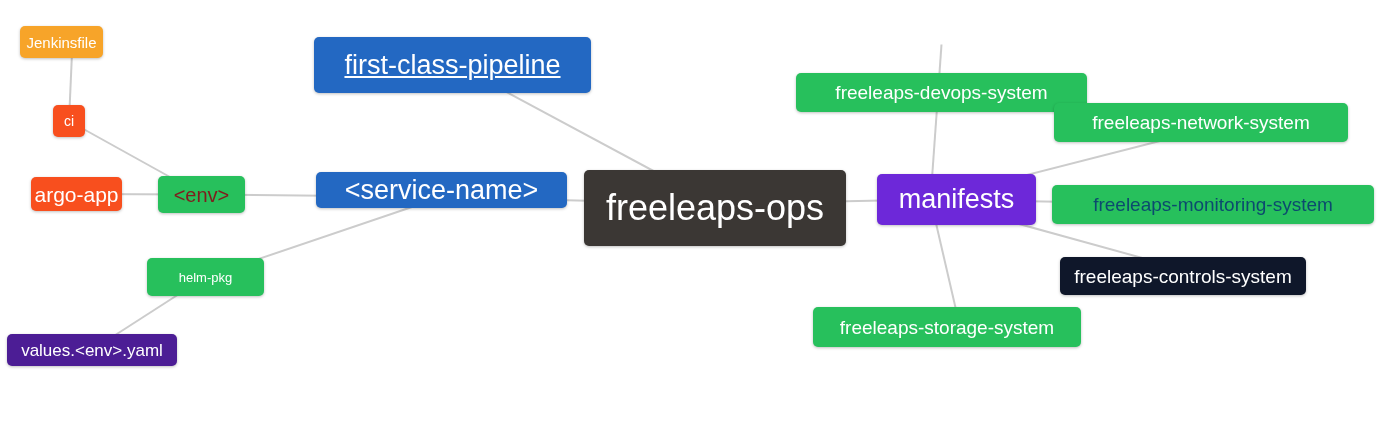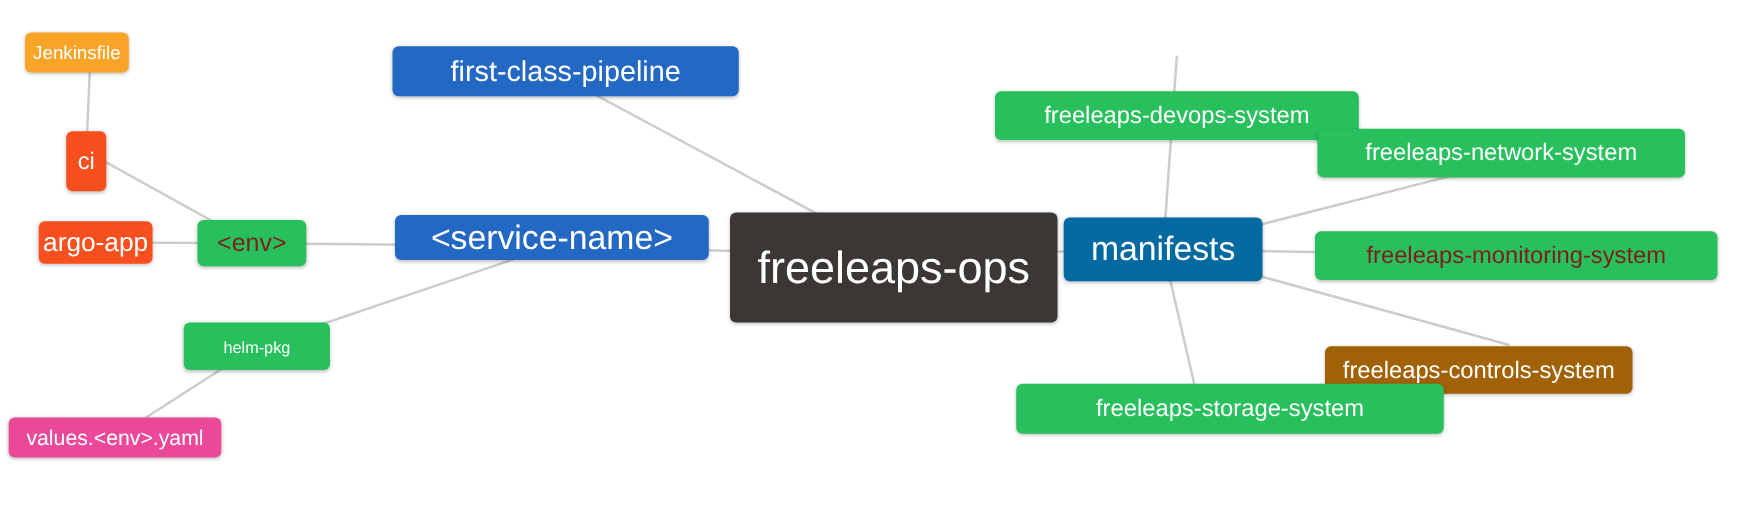--- a/index.html
+++ b/index.html
@@ -48,28 +48,28 @@
       <line x1="441.5" y1="197" x2="715" y2="204" stroke="#cccccc" stroke-width="2"></line>
       <line x1="441.5" y1="197" x2="205.5" y2="277" stroke="#cccccc" stroke-width="2"></line>
       <line x1="205.5" y1="277" x2="92" y2="350" stroke="#cccccc" stroke-width="2"></line>
       <line x1="715" y1="204" x2="930.5" y2="199.5" stroke="#cccccc" stroke-width="2"></line>
       <line x1="930.5" y1="199.5" x2="941.5" y2="44.5" stroke="#cccccc" stroke-width="2"></line>
       <line x1="930.5" y1="199.5" x2="1201" y2="130.5" stroke="#cccccc" stroke-width="2"></line>
       <line x1="930.5" y1="199.5" x2="1213" y2="204.5" stroke="#cccccc" stroke-width="2"></line>
       <line x1="930.5" y1="199.5" x2="1207.5" y2="276" stroke="#cccccc" stroke-width="2"></line>
       <line x1="930.5" y1="199.5" x2="960" y2="327" stroke="#cccccc" stroke-width="2"></line>
     </svg>
-<div class="node" style="left: 584px; top: 170px; width: 262px; height: 88px; font-size: 36px; background: rgb(59, 55, 52); color: rgb(255, 255, 255); text-align: center;">freeleaps-ops</div>
-    <div class="node" style="left: 314px; top: 37px; width: 277px; height: 40px; font-size: 23px; background: rgb(35, 104, 194); color: rgb(255, 255, 255);">first-class-pipeline</div>
+<div class="node" style="left: 584px; top: 170px; width: 262px; height: 76px; font-size: 36px; background: rgb(59, 55, 52); color: rgb(255, 255, 255); text-align: center;">freeleaps-ops</div>
+    <div class="node" style="left: 314px; top: 37px; width: 277px; height: 56px; font-size: 27px; background: rgb(35, 104, 194); color: rgb(255, 255, 255); text-decoration: underline;">first-class-pipeline</div>
     <div class="node" style="left: 316px; top: 172px; width: 251px; height: 36px; font-size: 27px; background: rgb(35, 104, 194); color: rgb(255, 255, 255);">&lt;service-name&gt;</div>
-    <div class="node" style="left: 851px; top: 174px; width: 159px; height: 51px; font-size: 27px; background: #0369a1; color: rgb(255, 255, 255);">manifests</div>
+    <div class="node" style="left: 877px; top: 174px; width: 159px; height: 51px; font-size: 27px; background: #6d28d9; color: rgb(255, 255, 255);">manifests</div>
     <div class="node" style="left: 158px; top: 176px; width: 87px; height: 37px; font-size: 20px; background: rgb(39, 192, 92); color: #7f1d1d;">&lt;env&gt;</div>
     <div class="node" style="left: 147px; top: 258px; width: 117px; height: 38px; font-size: 13px; background: rgb(39, 192, 92); color: rgb(255, 255, 255);">helm-pkg</div>
     <div class="node" style="left: 796px; top: 25px; width: 291px; height: 39px; font-size: 19px; background: rgb(39, 192, 92); color: rgb(255, 255, 255); margin-top: 48px;">freeleaps-devops-system</div>
     <div class="node" style="left: 1054px; top: 103px; width: 294px; height: 39px; font-size: 19px; background: rgb(39, 192, 92); color: rgb(255, 255, 255);">freeleaps-network-system</div>
-    <div class="node" style="left: 1052px; top: 185px; width: 322px; height: 39px; font-size: 19px; background: rgb(39, 192, 92); color: #7f1d1d;">freeleaps-monitoring-system</div>
-    <div class="node" style="left: 1060px; top: 257px; width: 246px; height: 38px; font-size: 19px; background: #a16207; color: rgb(255, 255, 255); margin-top: 20px;">freeleaps-controls-system</div>
-    <div class="node" style="left: 813px; top: 307px; width: 342px; height: 40px; font-size: 19px; background: rgb(39, 192, 92); color: rgb(255, 255, 255);">freeleaps-storage-system</div>
+    <div class="node" style="left: 1052px; top: 185px; width: 322px; height: 39px; font-size: 19px; background: rgb(39, 192, 92); color: #0c4a6e;">freeleaps-monitoring-system</div>
+    <div class="node" style="left: 1060px; top: 257px; width: 246px; height: 38px; font-size: 19px; background: #0f172a; color: rgb(255, 255, 255);">freeleaps-controls-system</div>
+    <div class="node" style="left: 813px; top: 307px; width: 268px; height: 40px; font-size: 19px; background: rgb(39, 192, 92); color: rgb(255, 255, 255);">freeleaps-storage-system</div>
     <div class="node" style="left: 20px; top: 26px; width: 83px; height: 32px; font-size: 15px; background: rgb(247, 164, 41); color: rgb(255, 255, 255);">Jenkinsfile</div>
-    <div class="node" style="left: 53px; top: 105px; width: 32px; height: 48px; font-size: 19px; background: rgb(248, 79, 30); color: rgb(255, 255, 255);">ci</div>
+    <div class="node" style="left: 53px; top: 105px; width: 32px; height: 32px; font-size: 14px; background: rgb(248, 79, 30); color: rgb(255, 255, 255);">ci</div>
     <div class="node" style="left: 31px; top: 177px; width: 91px; height: 34px; font-size: 21px; background: rgb(248, 79, 30); color: rgb(255, 255, 255);">argo-app</div>
-    <div class="node" style="left: 7px; top: 334px; width: 170px; height: 32px; font-size: 17px; background: #ec4899; color: rgb(255, 255, 255);">values.&lt;env&gt;.yaml</div>
+    <div class="node" style="left: 7px; top: 334px; width: 170px; height: 32px; font-size: 17px; background: #4c1d95; color: rgb(255, 255, 255);">values.&lt;env&gt;.yaml</div>
   </div>
 
 </body></html>

